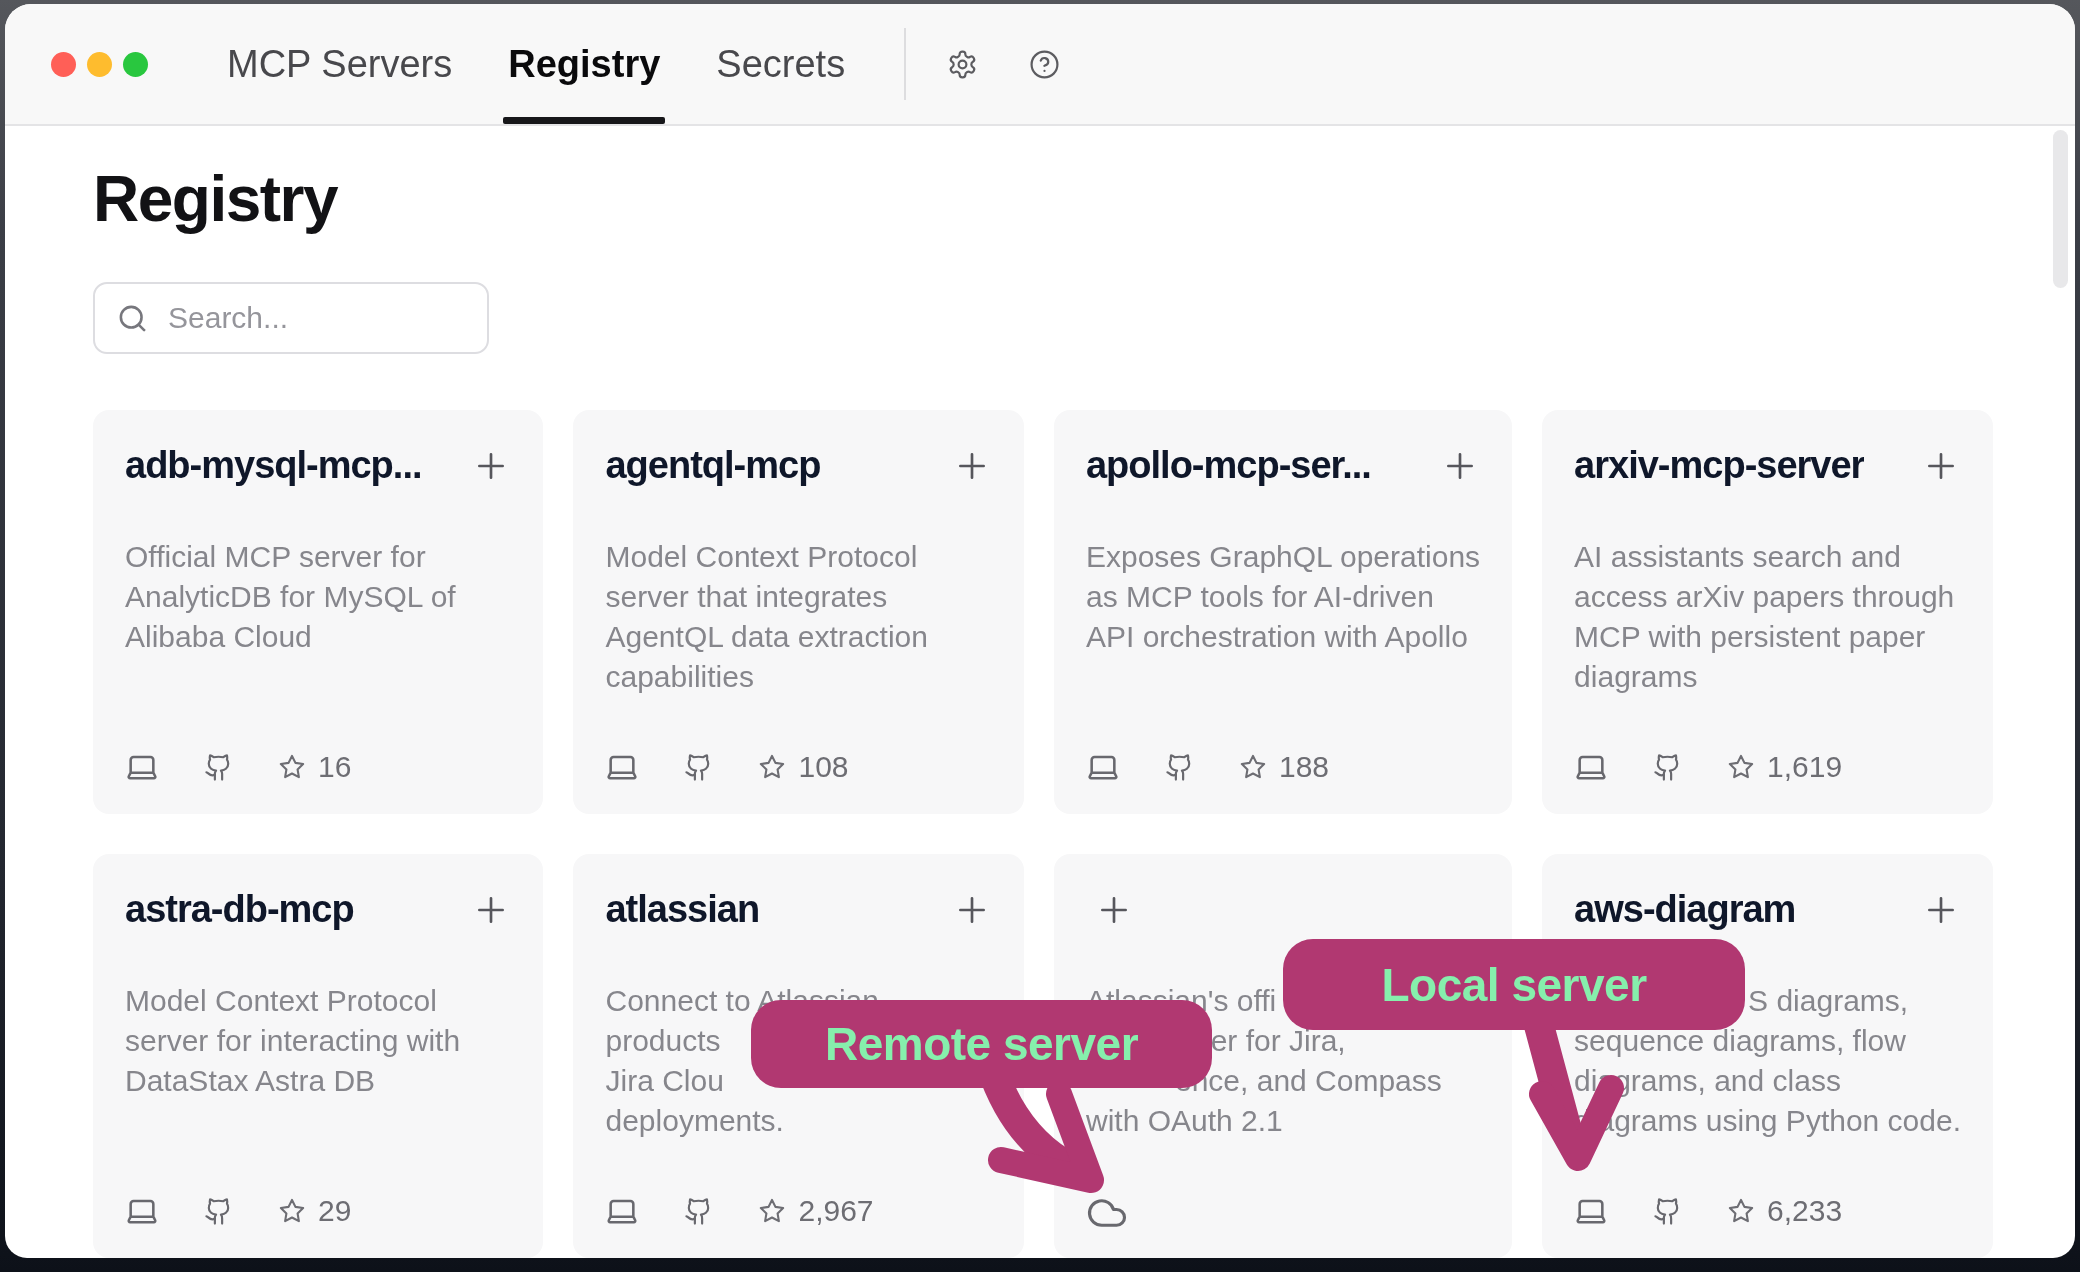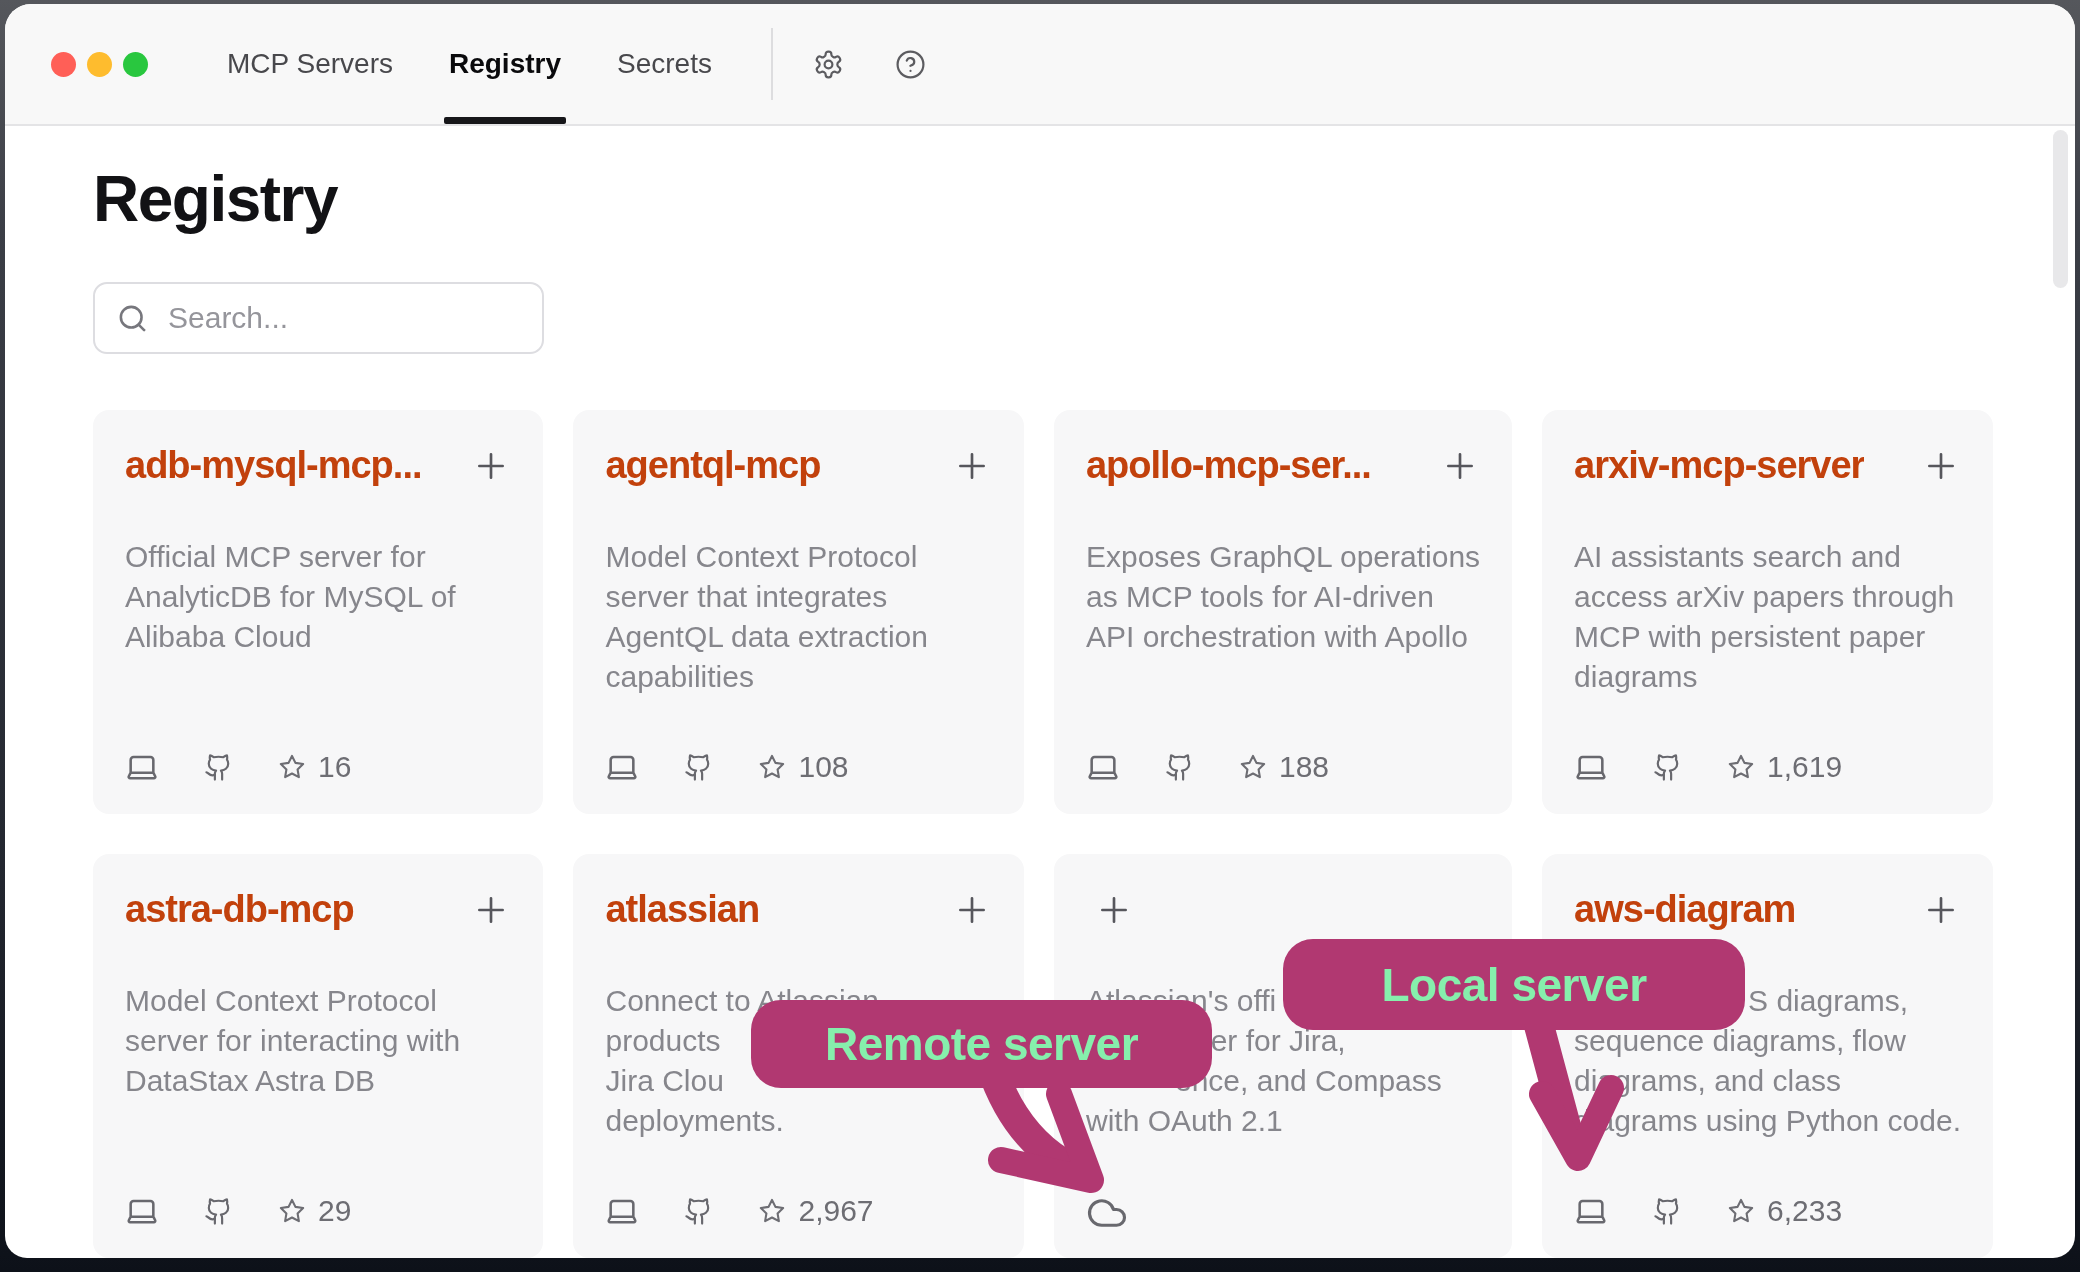--- a/index.html
+++ b/index.html
@@ -13,44 +13,44 @@
 
   
   .titlebar{height:122px;background:#f8f8f8;border-bottom:2px solid #e4e4e6;
     display:flex;align-items:stretch;padding-left:46px;position:relative;}
   .lights{align-self:center;display:flex;gap:11px;}
   .light{width:25px;height:25px;border-radius:50%;}
   .light.red{background:#ff5f57;}
   .light.yellow{background:#febc2e;}
   .light.green{background:#29c73f;}
   .tabs{display:flex;margin-left:76px;gap:50px;align-items:stretch;}
-  .tab{display:flex;align-items:center;font-size:28px;color:#48484c;position:relative;padding:0 3px;}
+  .tab{display:flex;align-items:center;font-size:38px;color:#48484c;position:relative;padding:0 3px;}
   .tab.active{color:#0a0a0c;font-weight:700;}
   .tab.active::after{content:"";position:absolute;left:-2px;right:-2px;bottom:0;height:7px;
     background:#17171a;border-radius:2px;}
   .tb-sep{width:2px;background:#dddddf;margin:24px 0 24px 56px;}
   .iconbtn{align-self:center;margin-left:34px;width:44px;height:44px;display:grid;place-items:center;
     background:none;border:none;padding:0;color:#5c5c60;cursor:pointer;}
   .iconbtn svg{width:31px;height:31px;}
 
   
   .page-title{margin:40px 0 0 88px;font-size:64px;line-height:66px;font-weight:800;
     letter-spacing:-1.5px;color:#121215;}
-  .searchbox{margin:50px 0 0 88px;width:451px;height:72px;border:2px solid #dddde1;border-radius:14px;
+  .searchbox{margin:50px 0 0 88px;width:396px;height:72px;border:2px solid #dddde1;border-radius:14px;
     display:flex;align-items:center;padding:0 22px;gap:18px;background:#fff;color:#77777d;}
   .searchbox svg{width:31px;height:31px;flex:none;}
   .searchbox input{border:none;outline:none;background:transparent;font-size:30px;color:#3c3c40;
     width:100%;font-family:inherit;}
   .searchbox input::placeholder{color:#95959b;}
 
   .grid{margin:56px 82px 0 88px;display:grid;grid-template-columns:repeat(4,1fr);
     column-gap:30px;row-gap:40px;}
   .card{height:404px;background:#f7f7f8;border-radius:16px;padding:34px 32px;position:relative;}
   .card-head{display:flex;justify-content:space-between;align-items:flex-start;}
-  .card-title{font-size:38px;font-weight:700;letter-spacing:-1px;color:#c2410c;white-space:nowrap;
+  .card-title{font-size:38px;font-weight:700;letter-spacing:-1px;color:#0f172a;white-space:nowrap;
     overflow:hidden;}
   .plus-btn{background:none;border:none;padding:0;margin:2px 0 0 8px;flex:none;color:#56565c;cursor:pointer;}
   .plus-btn svg{width:40px;height:40px;}
   .desc{margin-top:48px;font-size:30px;line-height:40px;color:#86868c;}
   .line{height:40px;white-space:nowrap;}
   .ind-s{margin-left:83px;}
   .ind-m{margin-left:89px;}
   .ind-l{margin-left:174px;}
   .foot{position:absolute;left:32px;bottom:30px;display:flex;align-items:center;gap:45px;color:#68686e;}
   .foot svg{display:block;}

